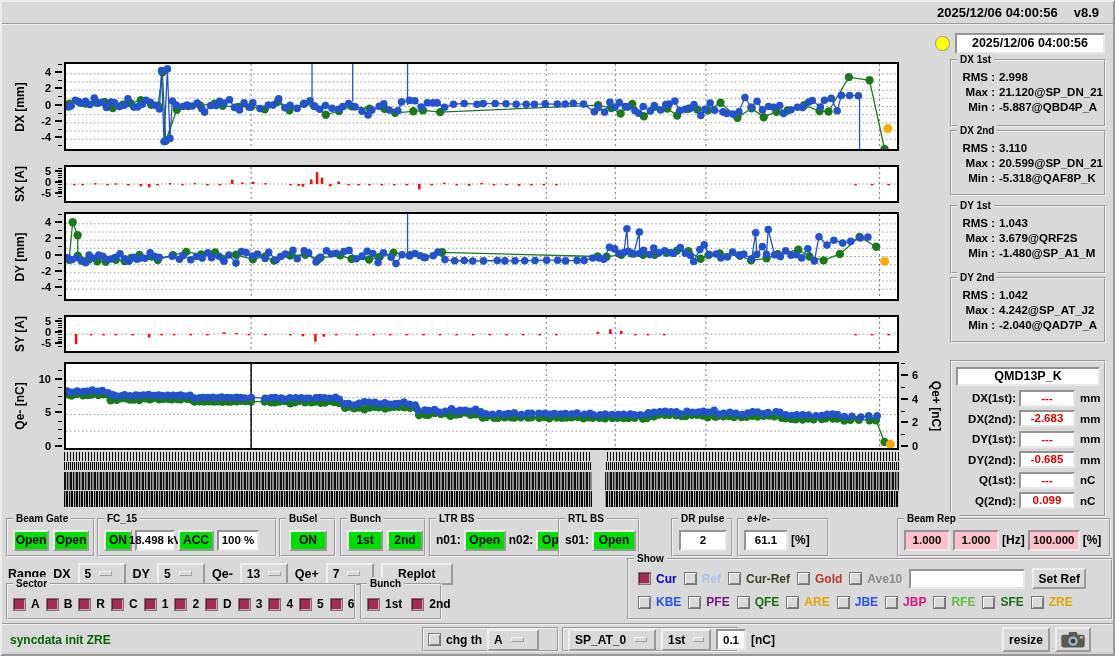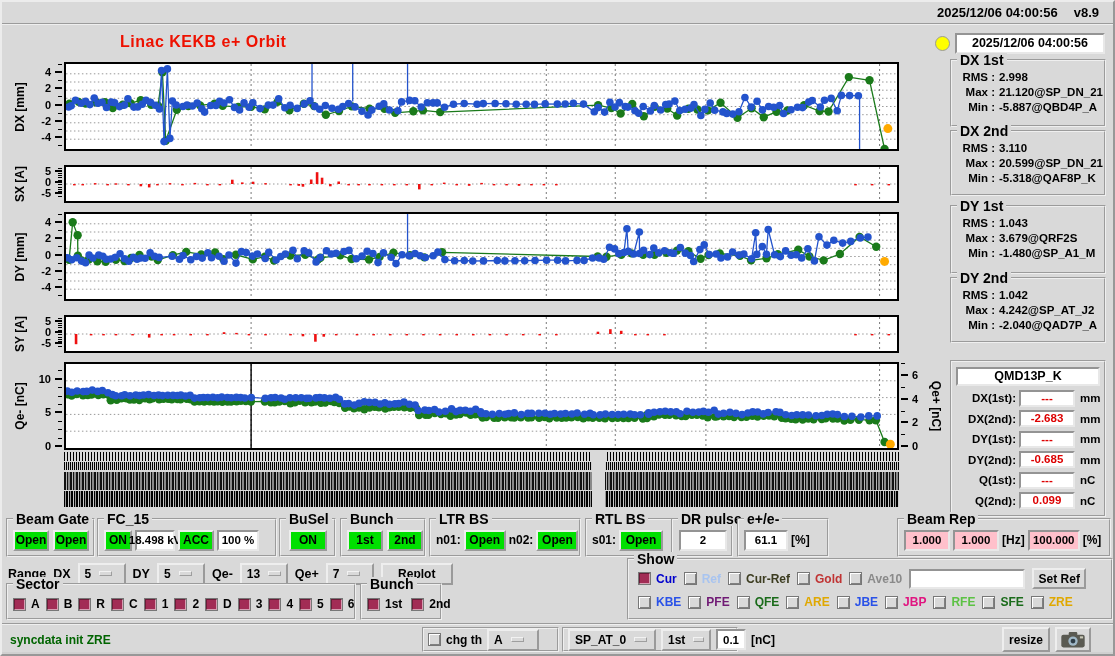--- a/index.html
+++ b/index.html
@@ -7,21 +7,21 @@
 #root{position:relative;width:1115px;height:656px;background:#d9d9d9;color:#000;
   font-family:"Liberation Sans",sans-serif;font-weight:bold;overflow:hidden;border:2px outset #ececec}
 #topbar{position:absolute;left:0;top:0;width:100%;height:23px;border-bottom:2px groove #efefef;
   display:flex;align-items:center;justify-content:flex-end;padding-right:14px;gap:16px;font-size:13px}
 #title{position:absolute;left:118px;top:31px;font-size:16px;color:#ee1100;letter-spacing:.5px}
 #lamp{position:absolute;left:933px;top:34px;width:15px;height:15px;border-radius:50%;background:#ffff00;border:1px solid #9a9a9a}
 #clockbox{position:absolute;left:953px;top:31px;width:150px;height:21px;background:#fff;border:2px inset #e8e8e8;
   text-align:center;font-size:12.5px;line-height:16px}
 
 .statbox{position:absolute;left:948px;width:156px;border:2px groove #efefef;padding:9px 4px 3px 7px;font-size:11.5px;background:#d9d9d9}
-.glabel{position:absolute;top:-8px;left:5px;background:#d9d9d9;padding:0 3px;font-size:14px;line-height:14px;white-space:nowrap}
+.glabel{position:absolute;top:-8px;left:5px;background:#d9d9d9;padding:0 3px;font-size:10px;line-height:14px;white-space:nowrap}
 .srow{margin:1px 0 3px 0;white-space:nowrap;display:flex}
 .srow .sl{width:36px;text-align:right;margin-right:4px;flex:none}
 #qmd{position:absolute;left:948px;top:358px;width:156px;height:157px;border:2px groove #efefef;padding:5px 4px}
 #qmd-title{width:100%;height:19px;background:#fff;border:2px inset #e8e8e8;text-align:center;font-size:12.5px;line-height:15px;margin-bottom:2px}
 .qrow{display:flex;align-items:center;height:20.5px;font-size:11.5px}
 .qrow .ql{width:63px;text-align:right;padding-right:3px;flex:none}
 .qrow .qv{width:56px;height:17px;background:#fff;border:2px inset #e8e8e8;color:#dd0000;text-align:center;font-size:11.5px;line-height:13px;flex:none}
 .qrow .qu{padding-left:5px}
 
 .plot-row{position:absolute;left:0;width:1115px}
@@ -53,21 +53,21 @@
 .dd{height:22px;border:2px outset #eee;background:#d9d9d9;display:flex;align-items:center;padding:0 5px;font-size:12px;flex:none}
 .dd .dash{width:13px;height:5px;border:1px outset #f2f2f2;background:#d9d9d9;margin-left:8px}
 .cb{width:13px;height:13px;border:1px solid #777;box-shadow:inset 1px 1px 0 #fff,inset -1px -1px 0 #808080;background:#d9d9d9;flex:none}
 .cb.on{background:#a22c55;box-shadow:inset 1px 1px 0 rgba(0,0,0,.35),inset -1px -1px 0 rgba(255,255,255,.55)}
 .cbi{display:flex;align-items:center;gap:5px;white-space:nowrap}
 #g-beamgate{left:4px;width:89px}
 #g-fc15{left:95px;width:180px}
 #g-busel{left:277px;width:57px;justify-content:center}
 #g-bunch{left:338px;width:86px}
 #g-ltr{left:427px;width:152px}
-#g-rtl{left:583px;width:98px}
+#g-rtl{left:556px;width:82px}
 #g-dr{left:669px;width:62px;justify-content:flex-end}
 #g-eratio{left:735px;width:92px}
 #g-beamrep{left:895px;width:214px}
 #rangerow{position:absolute;left:6px;top:559px;height:25px;display:flex;align-items:center;gap:7px;font-size:12.5px}
 #g-show{left:625px;top:556px;width:486px;height:62px;padding:0;display:block}
 .showrow{position:absolute;left:9px;display:flex;gap:7px;align-items:center;font-size:12px}
 #show-row1{top:8px}
 #show-row2{top:35px}
 #refname{width:116px;height:20px;background:#fff;border:2px inset #e8e8e8}
 #g-sector{left:4px;top:581px;width:350px;height:37px;gap:6px;top:581px}
@@ -87,21 +87,20 @@
 </head>
 <body>
 
 <div id="root">
 
   <div id="topbar">
     <span>2025/12/06 04:00:56</span>
     <span>v8.9</span>
   </div>
 
-  <div id="title">Linac KEKB e+ Orbit</div>
   <div id="lamp"></div>
   <div id="clockbox">2025/12/06 04:00:56</div>
 
   <div id="statboxes">
       <div class="statbox" style="top: 57px; height: 68px;">
         <span class="glabel">DX 1st</span>
         <div class="srow">
           <span class="sl">RMS :</span>
           <span>2.998</span>
         </div>

